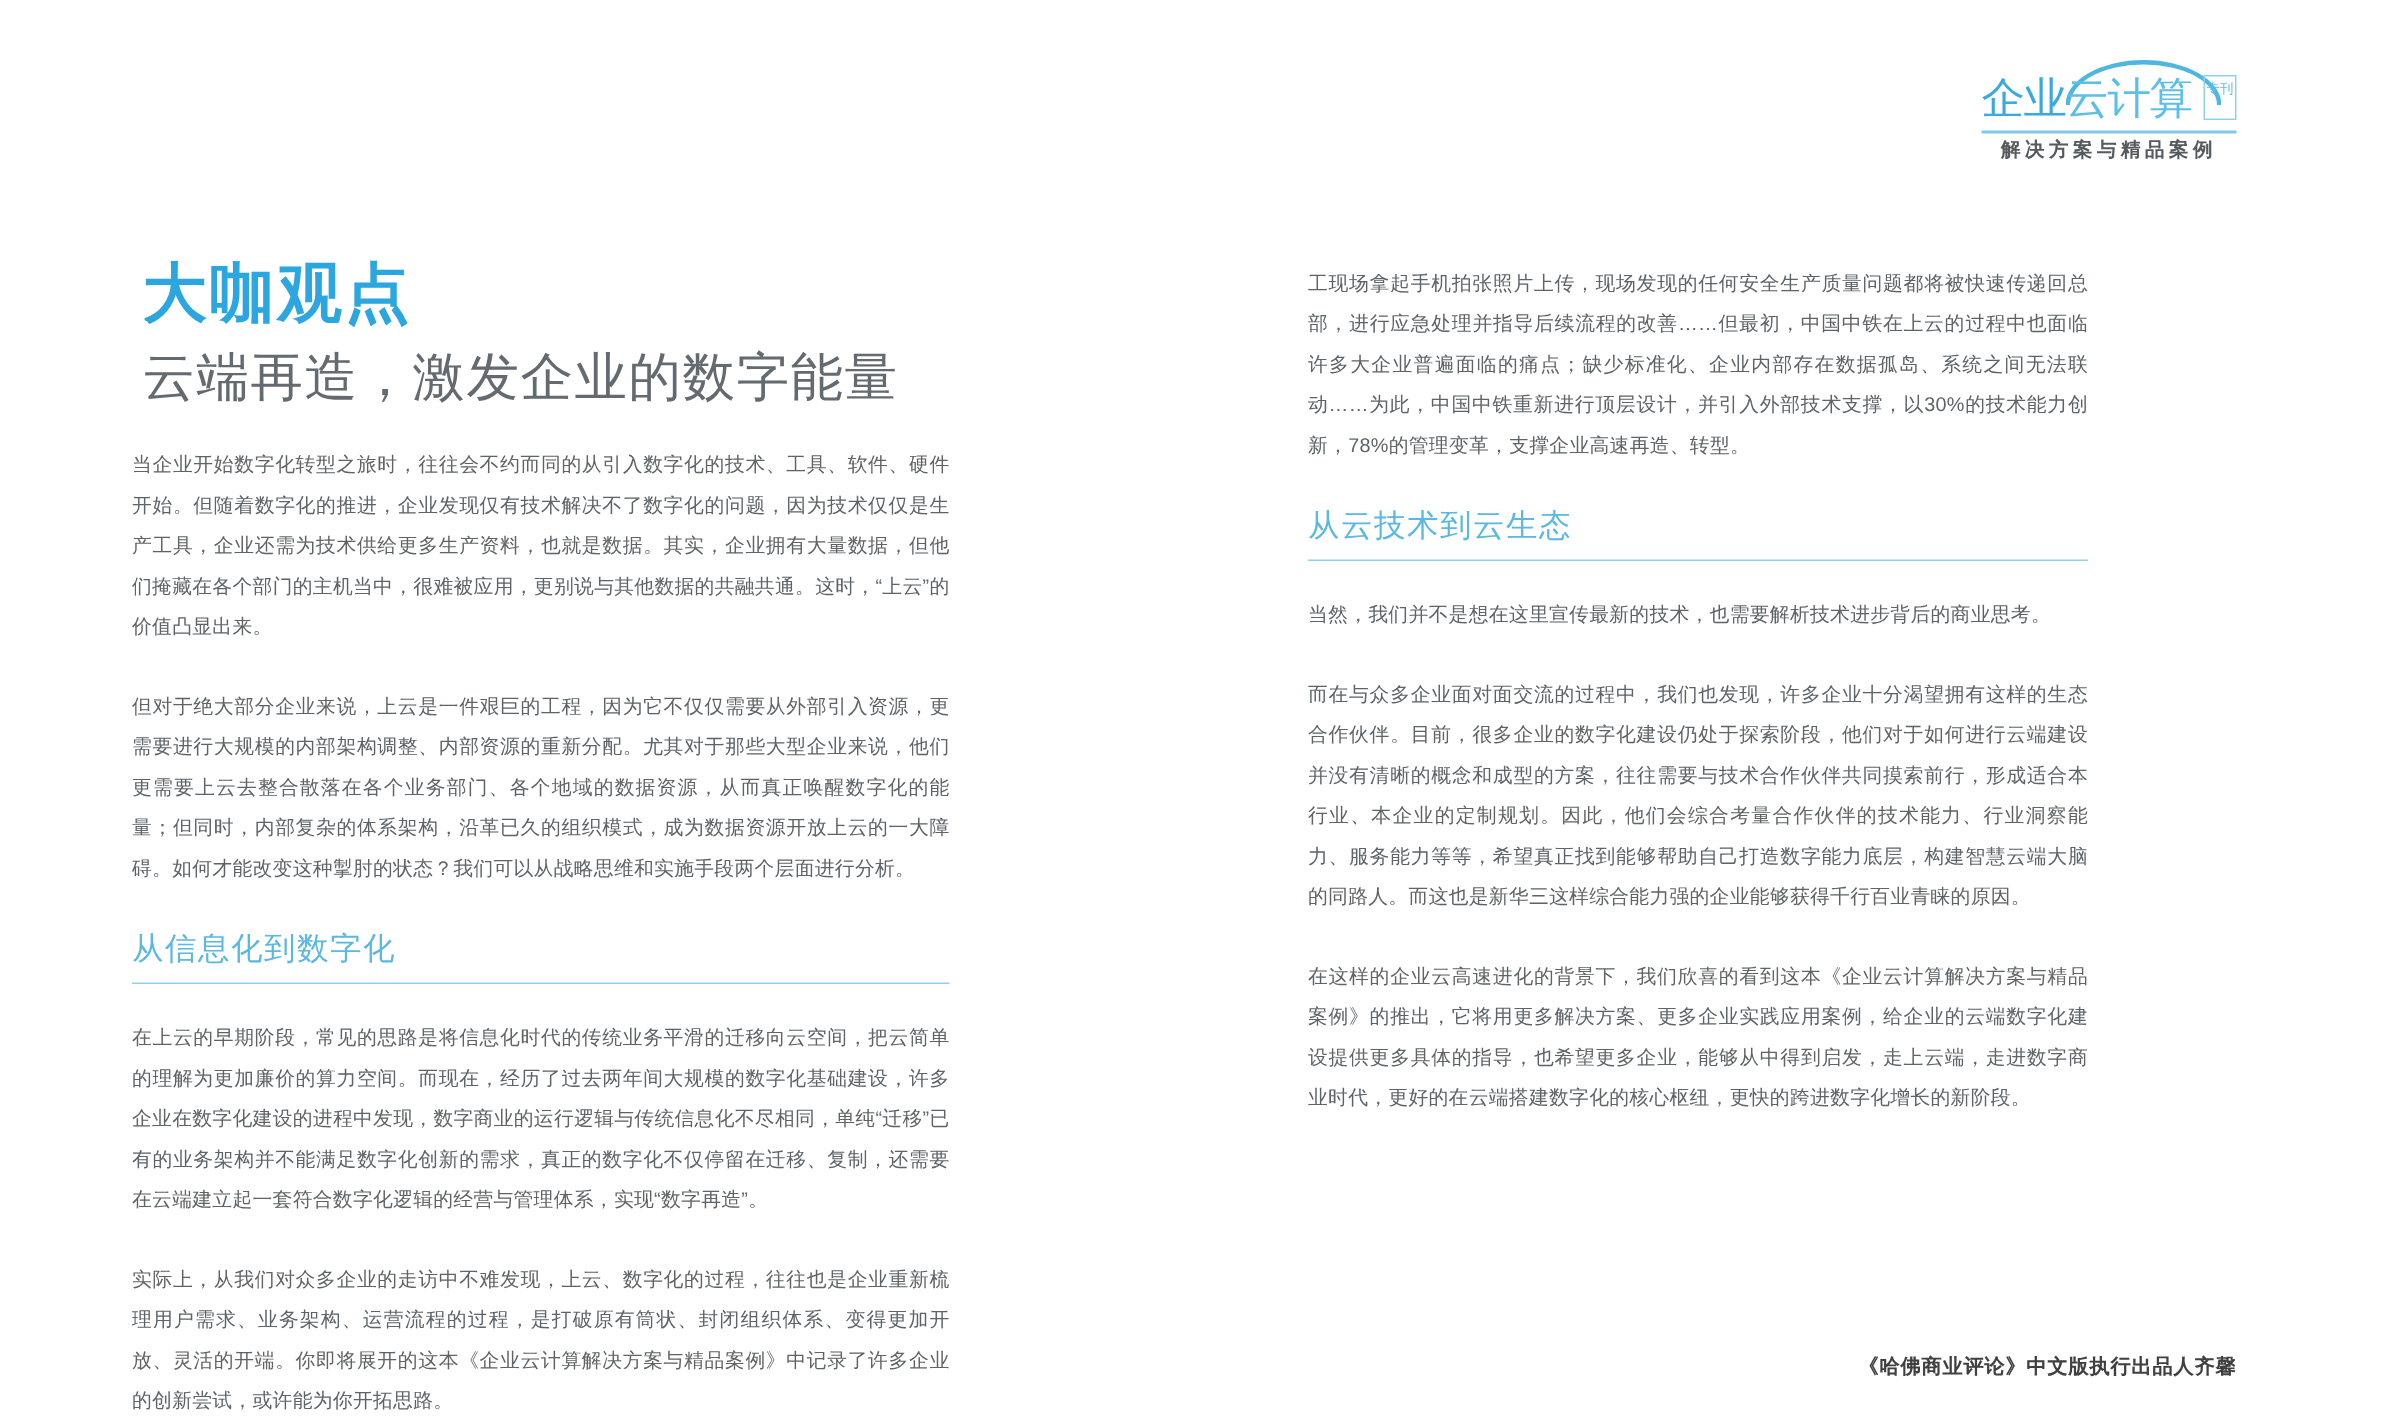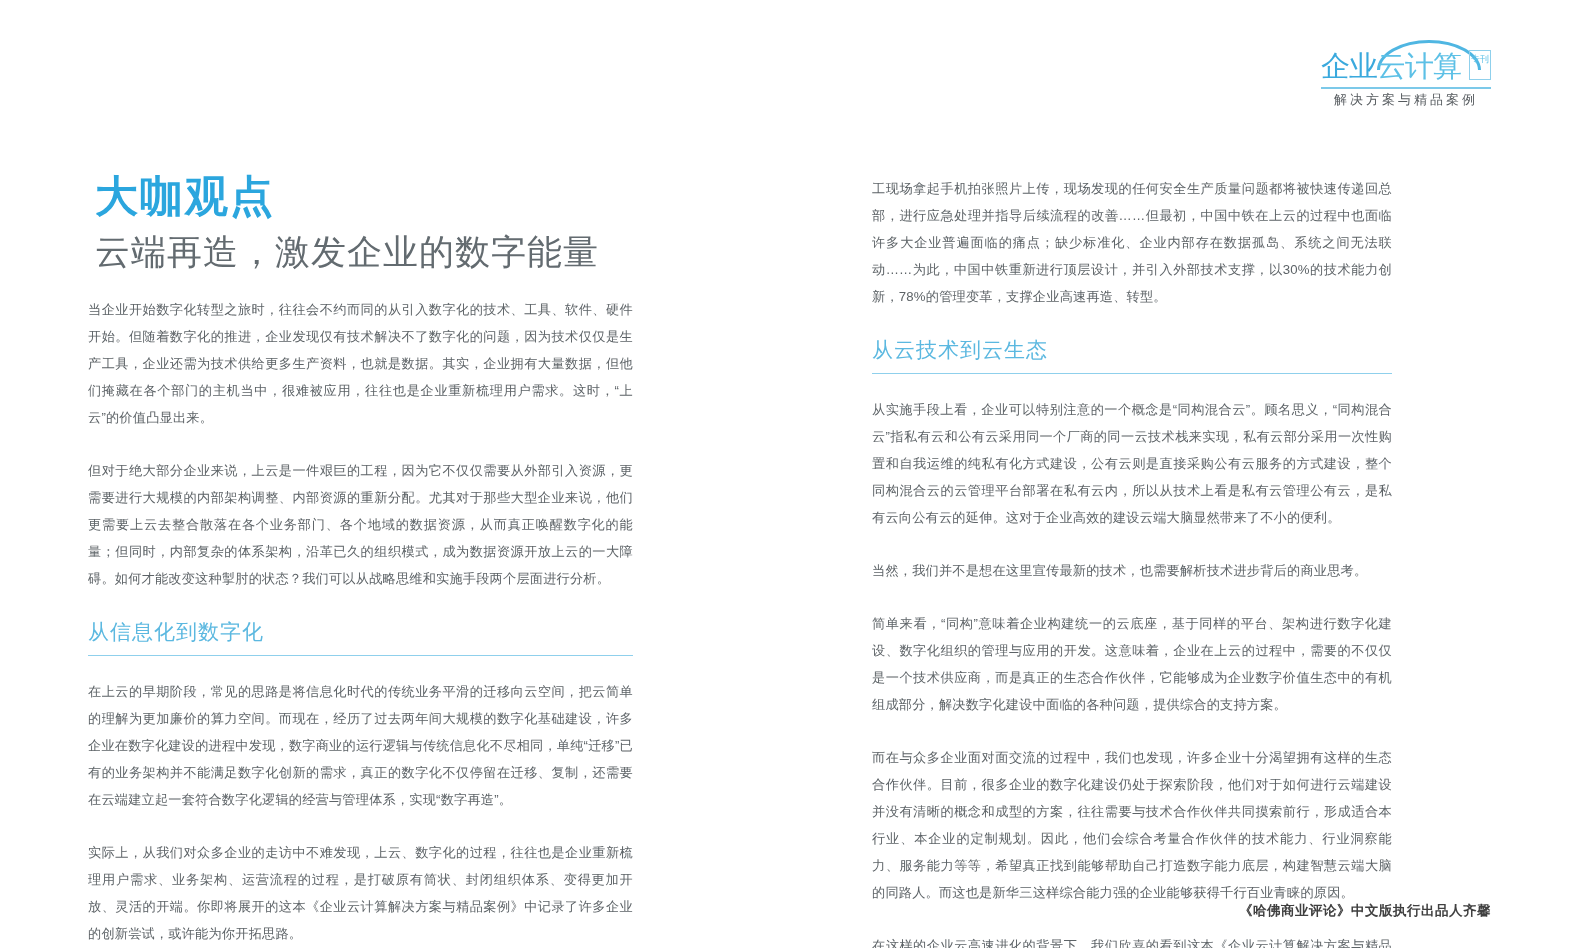--- a/index.html
+++ b/index.html
@@ -79,21 +79,21 @@
   .logo-sub {
     position: absolute;
     left: 0;
     top: 51px;
     width: 170px;
     text-align: center;
     font-size: 13px;
     letter-spacing: 3px;
     color: #555a5e;
     white-space: nowrap;
-    font-weight: 400;
+    font-weight: 700;
   }
 
   
   .title-block {
     position: absolute;
     left: 95px;
     top: 172px;
     width: 620px;
   }
   .kicker {
@@ -170,33 +170,31 @@
     <div class="logo-rule"></div>
     <div class="logo-sub">解决方案与精品案例</div>
   </div>
 
   <div class="title-block">
     <h1 class="kicker">大咖观点</h1>
     <h2 class="headline">云端再造，激发企业的数字能量</h2>
   </div>
 
   <div class="col col-left">
-    <p class="body">当企业开始数字化转型之旅时，往往会不约而同的从引入数字化的技术、工具、软件、硬件开始。但随着数字化的推进，企业发现仅有技术解决不了数字化的问题，因为技术仅仅是生产工具，企业还需为技术供给更多生产资料，也就是数据。其实，企业拥有大量数据，但他们掩藏在各个部门的主机当中，很难被应用，往往也是企业重新梳理用户需求。这时，“上云”的价值凸显出来。</p>
+    <p class="body">当企业开始数字化转型之旅时，往往会不约而同的从引入数字化的技术、工具、软件、硬件开始。但随着数字化的推进，企业发现仅有技术解决不了数字化的问题，因为技术仅仅是生产工具，企业还需为技术供给更多生产资料，也就是数据。其实，企业拥有大量数据，但他们掩藏在各个部门的主机当中，很难被应用，更别说与其他数据的共融共通。这时，“上云”的价值凸显出来。</p>
     <p class="body">但对于绝大部分企业来说，上云是一件艰巨的工程，因为它不仅仅需要从外部引入资源，更需要进行大规模的内部架构调整、内部资源的重新分配。尤其对于那些大型企业来说，他们更需要上云去整合散落在各个业务部门、各个地域的数据资源，从而真正唤醒数字化的能量；但同时，内部复杂的体系架构，沿革已久的组织模式，成为数据资源开放上云的一大障碍。如何才能改变这种掣肘的状态？我们可以从战略思维和实施手段两个层面进行分析。</p>
     <h3 class="section-head">从信息化到数字化</h3>
     <p class="body">在上云的早期阶段，常见的思路是将信息化时代的传统业务平滑的迁移向云空间，把云简单的理解为更加廉价的算力空间。而现在，经历了过去两年间大规模的数字化基础建设，许多企业在数字化建设的进程中发现，数字商业的运行逻辑与传统信息化不尽相同，单纯“迁移”已有的业务架构并不能满足数字化创新的需求，真正的数字化不仅停留在迁移、复制，还需要在云端建立起一套符合数字化逻辑的经营与管理体系，实现“数字再造”。</p>
     <p class="body">实际上，从我们对众多企业的走访中不难发现，上云、数字化的过程，往往也是企业重新梳理用户需求、业务架构、运营流程的过程，是打破原有筒状、封闭组织体系、变得更加开放、灵活的开端。你即将展开的这本《企业云计算解决方案与精品案例》中记录了许多企业的创新尝试，或许能为你开拓思路。</p>
 
   </div>
 
   <div class="col col-right">
     <p class="body">工现场拿起手机拍张照片上传，现场发现的任何安全生产质量问题都将被快速传递回总部，进行应急处理并指导后续流程的改善……但最初，中国中铁在上云的过程中也面临许多大企业普遍面临的痛点；缺少标准化、企业内部存在数据孤岛、系统之间无法联动……为此，中国中铁重新进行顶层设计，并引入外部技术支撑，以30%的技术能力创新，78%的管理变革，支撑企业高速再造、转型。</p>
     <h3 class="section-head">从云技术到云生态</h3>
-    <p class="body">从实施手段上看，企业可以特别注意的一个概念是“同构混合云”。顾名思义，“同构混合云”指私有云和公有云采用同一个厂商的同一云技术栈来实现，私有云部分采用一次性购置和自我运维的纯私有化方式建设，公有云则是直接采购公有云服务的方式建设，整个同构混合云的云管理平台部署在私有云内，所以从技术上看是私有云管理公有云，是私有云向公有云的延伸。这对于企业高效的建设云端大脑显然带来了不小的便利。</p>
     <p class="body">当然，我们并不是想在这里宣传最新的技术，也需要解析技术进步背后的商业思考。</p>
-    <p class="body">简单来看，“同构”意味着企业构建统一的云底座，基于同样的平台、架构进行数字化建设、数字化组织的管理与应用的开发。这意味着，企业在上云的过程中，需要的不仅仅是一个技术供应商，而是真正的生态合作伙伴，它能够成为企业数字价值生态中的有机组成部分，解决数字化建设中面临的各种问题，提供综合的支持方案。</p>
     <p class="body">而在与众多企业面对面交流的过程中，我们也发现，许多企业十分渴望拥有这样的生态合作伙伴。目前，很多企业的数字化建设仍处于探索阶段，他们对于如何进行云端建设并没有清晰的概念和成型的方案，往往需要与技术合作伙伴共同摸索前行，形成适合本行业、本企业的定制规划。因此，他们会综合考量合作伙伴的技术能力、行业洞察能力、服务能力等等，希望真正找到能够帮助自己打造数字能力底层，构建智慧云端大脑的同路人。而这也是新华三这样综合能力强的企业能够获得千行百业青睐的原因。</p>
     <p class="body">在这样的企业云高速进化的背景下，我们欣喜的看到这本《企业云计算解决方案与精品案例》的推出，它将用更多解决方案、更多企业实践应用案例，给企业的云端数字化建设提供更多具体的指导，也希望更多企业，能够从中得到启发，走上云端，走进数字商业时代，更好的在云端搭建数字化的核心枢纽，更快的跨进数字化增长的新阶段。</p>
   </div>
 
   <div class="byline">《哈佛商业评论》中文版执行出品人齐馨</div>
 
 </div>
 
 </body></html>

